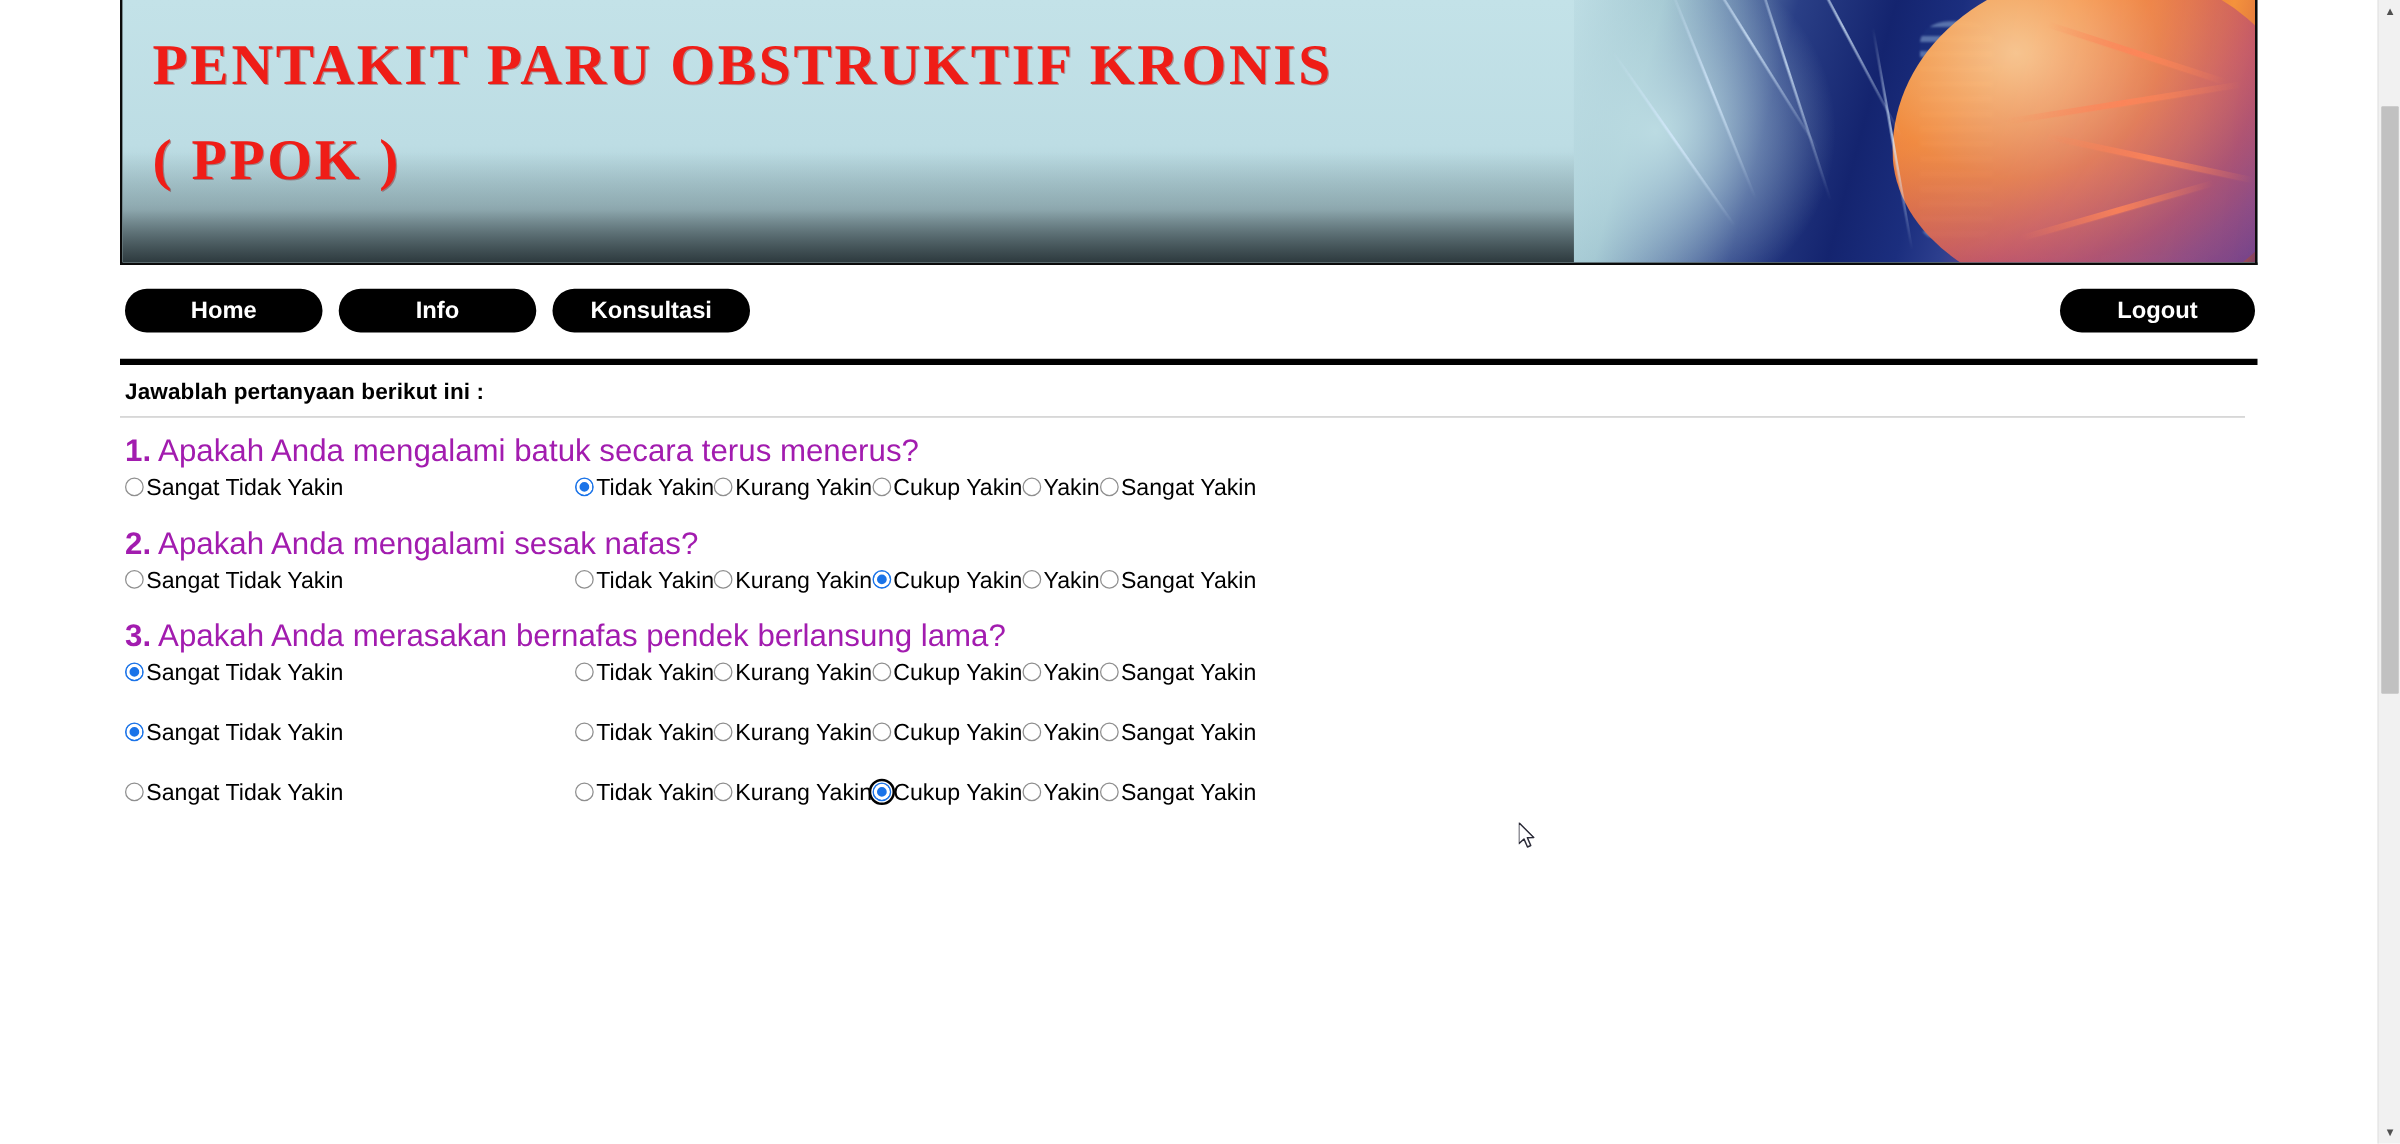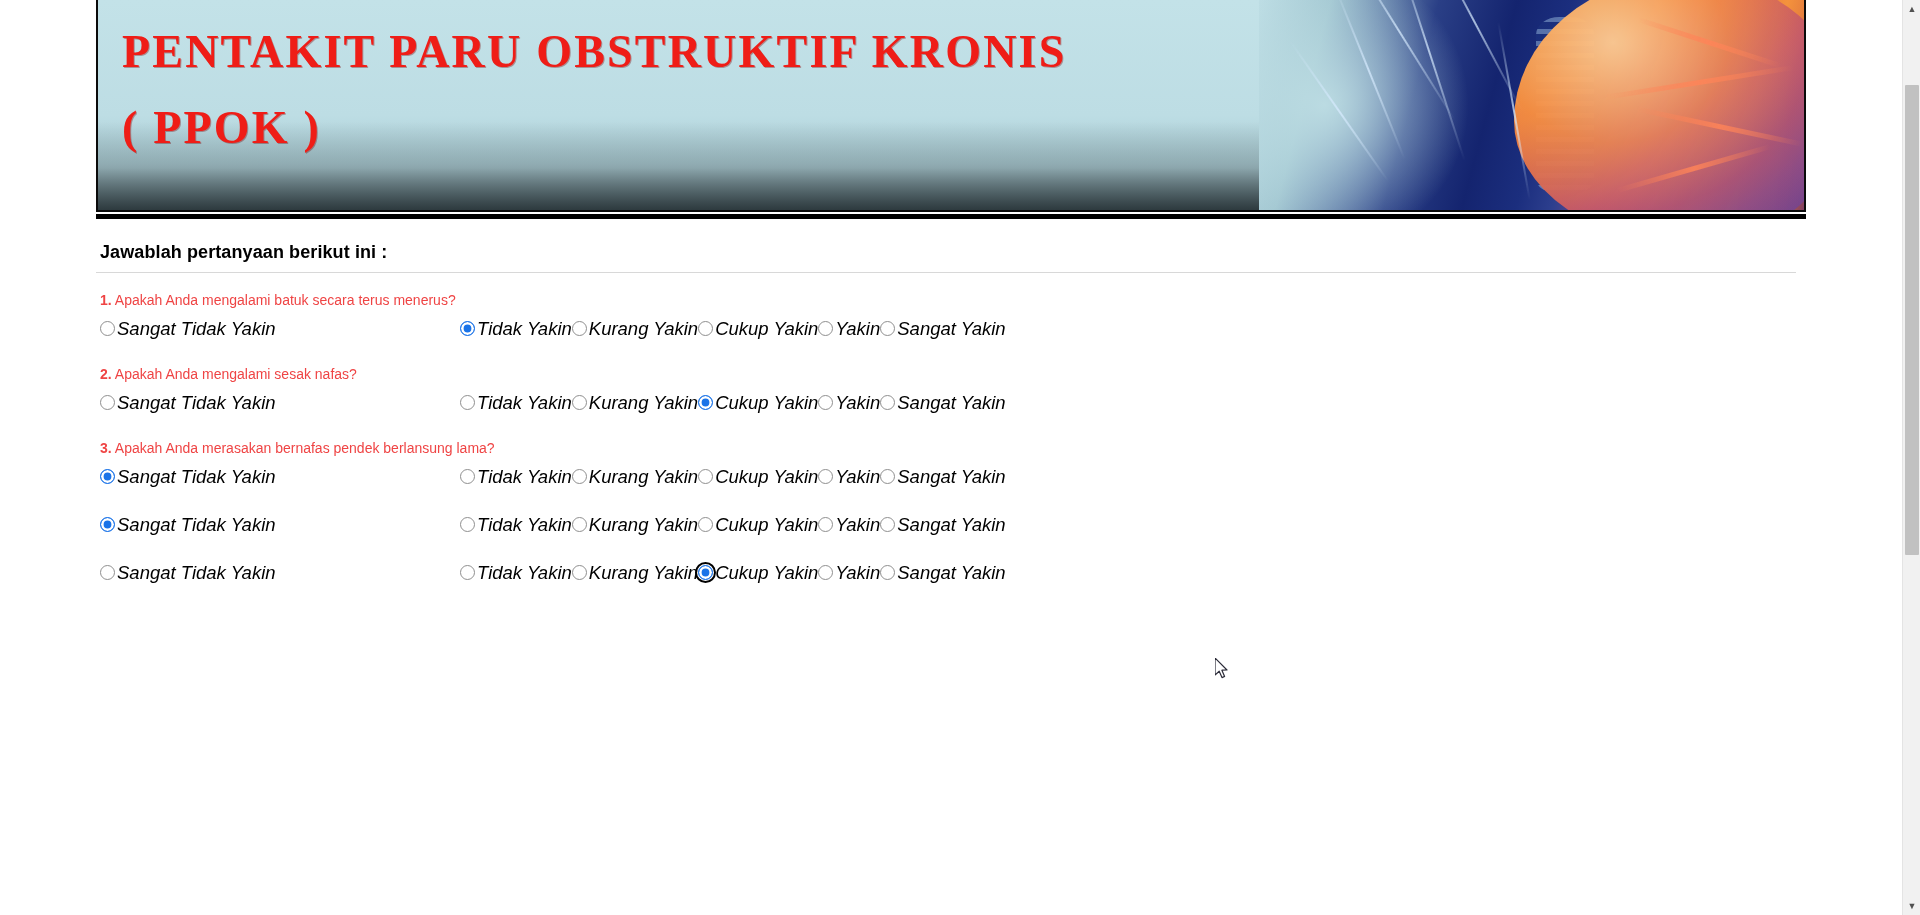--- a/index.html
+++ b/index.html
@@ -146,30 +146,30 @@
     width: 1700px;
     height: 1px;
     background: #c8c8c8;
     border-top: 1px solid #d8d8d8;
     margin-top: 9px;
   }
   .section-title {
     font-size: 18px;
     font-weight: bold;
     color: #000;
-    margin-top: 23px;
+    margin-top: 11px;
     padding-left: 4px;
     letter-spacing: .1px;
   }
   
   .questions { margin-top: 16px; padding-left: 4px; }
   .qblock { margin-bottom: 20px; }
   .qtext {
-    font-size: 14px;
-    color: #ef4444;
+    font-size: 25px;
+    color: #a21caf;
     margin-bottom: 4px;
     line-height: 22px;
   }
   .qnum { font-weight: bold; }
   .opts {
     display: grid;
     grid-template-columns: 360px auto;
     grid-auto-rows: 28px;
     grid-auto-flow: column;
     width: 760px;
@@ -194,21 +194,21 @@
   }
   .radio.checked {
     border: 1.6px solid #1a73e8;
     background: #1a73e8;
     box-shadow: inset 0 0 0 2.6px #ffffff;
   }
   .radio.focused {
     outline: 2px solid #000;
     outline-offset: 1px;
   }
-  .opt-label { white-space: nowrap; font-style: italic; }
+  .opt-label { white-space: nowrap; }
   
   .scrollbar {
     position: absolute;
     right: 0; top: 0;
     width: 18px; height: 915px;
     background: #f1f1f1;
     border-left: 1px solid #e4e4e4;
   }
   .sb-arrow {
     position: absolute;
@@ -259,20 +259,38 @@
         <div class="art-fiber" style="right:300px; top:30px; width:210px; transform:rotate(58deg);"></div>
         <div class="art-fiber" style="right:340px; top:70px; width:190px; transform:rotate(68deg);"></div>
         <div class="art-fiber" style="right:200px; top:110px; width:180px; transform:rotate(80deg);"></div>
         <div class="art-fiber" style="right:380px; top:110px; width:170px; transform:rotate(55deg);"></div>
       </div>
 
       <div class="banner-title">PENTAKIT PARU OBSTRUKTIF KRONIS
 ( PPOK )</div>
     </div>
 
+    <div class="navbar">
+      <div class="nav-left">
+        <div class="navbtn">
+          <span>Home</span>
+        </div>
+        <div class="navbtn">
+          <span>Info</span>
+        </div>
+        <div class="navbtn">
+          <span>Konsultasi</span>
+        </div>
+      </div>
+      <div class="nav-right">
+        <div class="navbtn logout">
+          <span>Logout</span>
+        </div>
+      </div>
+    </div>
 
     <div class="rule-thick"></div>
     <div class="section-title">Jawablah pertanyaan berikut ini :</div>
     <div class="rule-thin"></div>
 
     <div class="questions">
 
       <div class="qblock">
         <div class="qtext"><span class="qnum">1.</span> <span>Apakah Anda mengalami batuk secara terus menerus?</span></div>
         <div class="opts">

